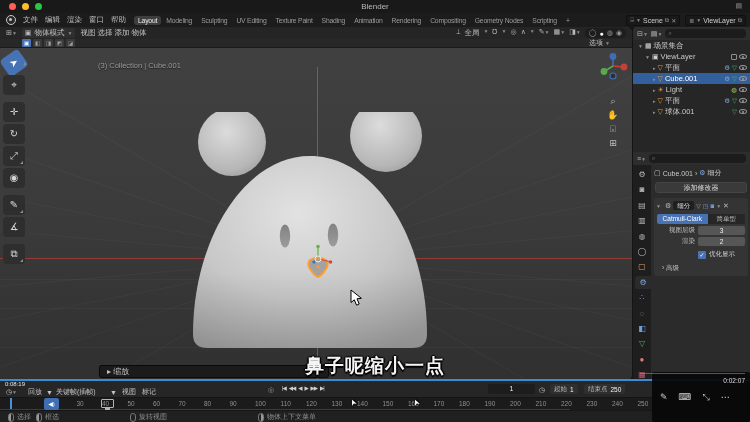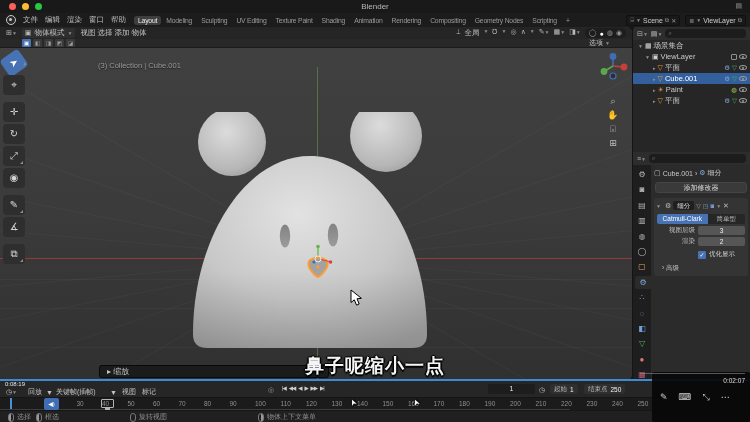--- a/index.html
+++ b/index.html
@@ -367,32 +367,41 @@
         <span>Cube.001</span>
         <span class="oright">
           <span class="omod">⚙</span>
           <span class="odata">▽</span>
           <span class="eye"></span>
         </span>
       </div>
       <div class="orow">
         <span class="ocaret">▸</span>
         <span class="oicon">☀</span>
-        <span>Paint</span>
+        <span>Light</span>
         <span class="oright">
           <span class="odata light">◍</span>
           <span class="eye"></span>
         </span>
       </div>
       <div class="orow">
         <span class="ocaret">▸</span>
         <span class="oicon">▽</span>
         <span>平面</span>
         <span class="oright">
           <span class="omod">⚙</span>
+          <span class="odata">▽</span>
+          <span class="eye"></span>
+        </span>
+      </div>
+      <div class="orow">
+        <span class="ocaret">▸</span>
+        <span class="oicon">▽</span>
+        <span>球体.001</span>
+        <span class="oright">
           <span class="odata">▽</span>
           <span class="eye"></span>
         </span>
       </div>
     </div>
 </div>
 
 <div id="properties" class="abs">
   <div id="prop-header">
     <span class="hic">≡<span class="caret">▼</span></span>

